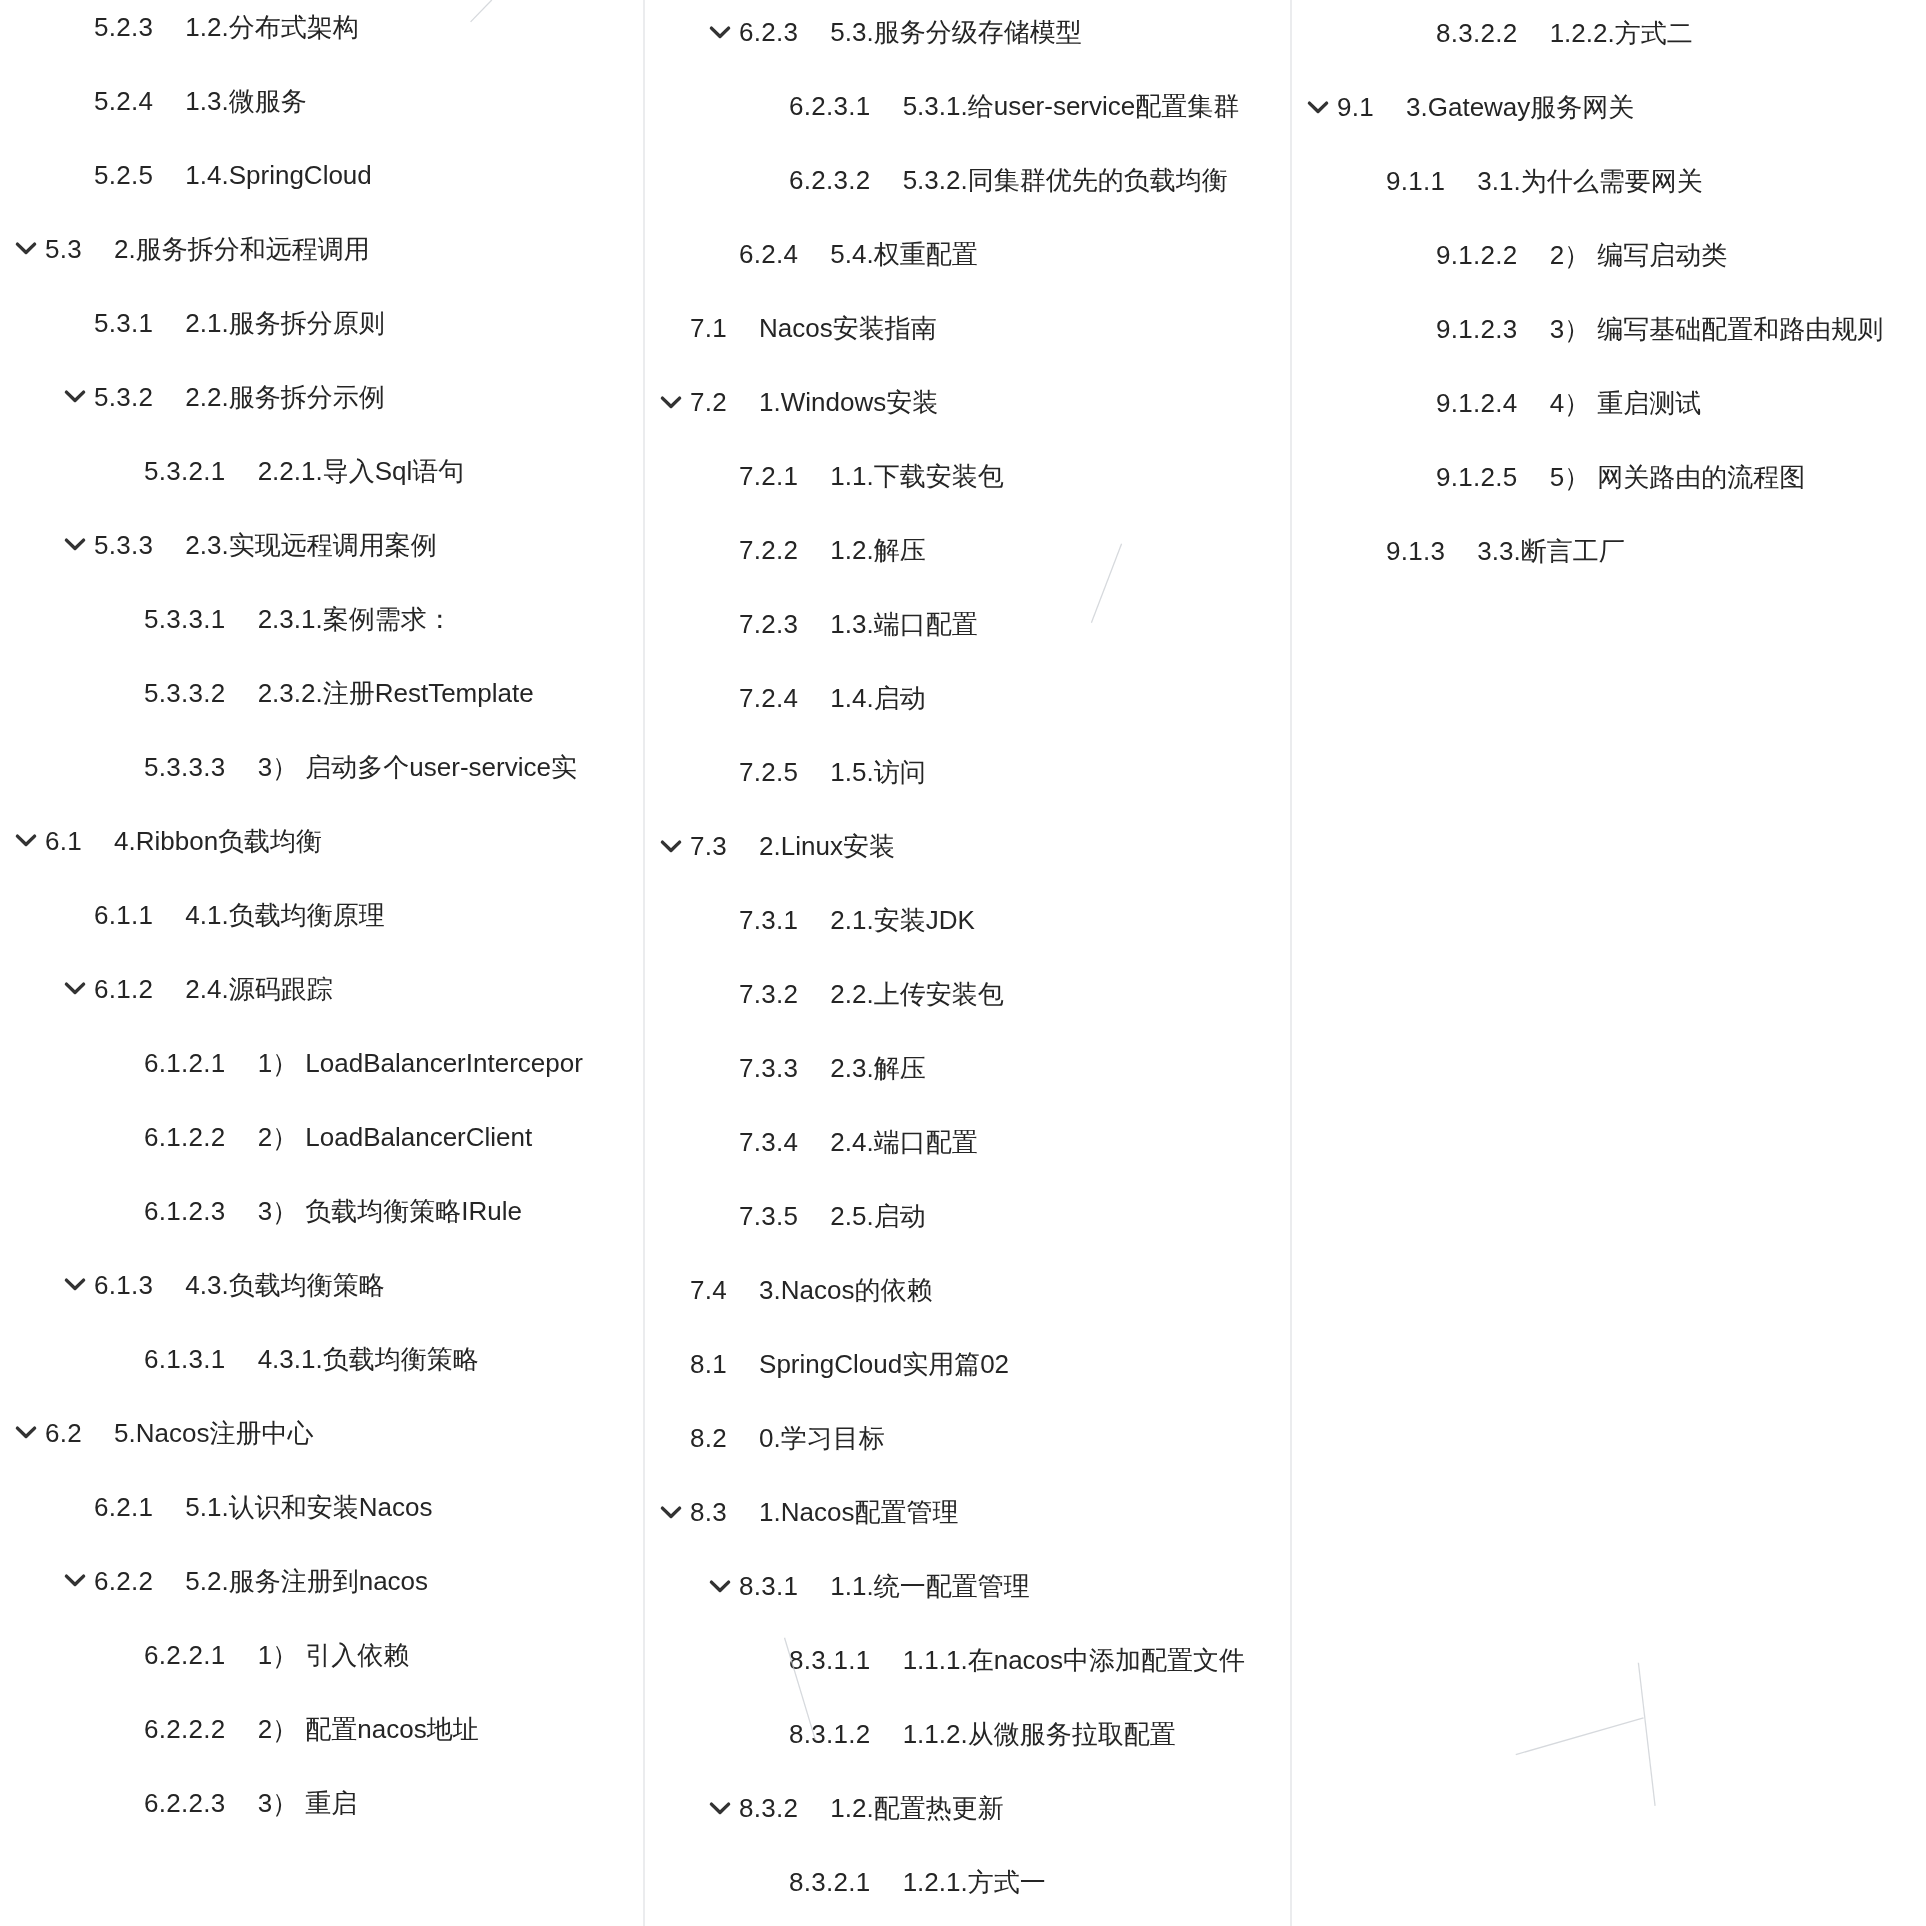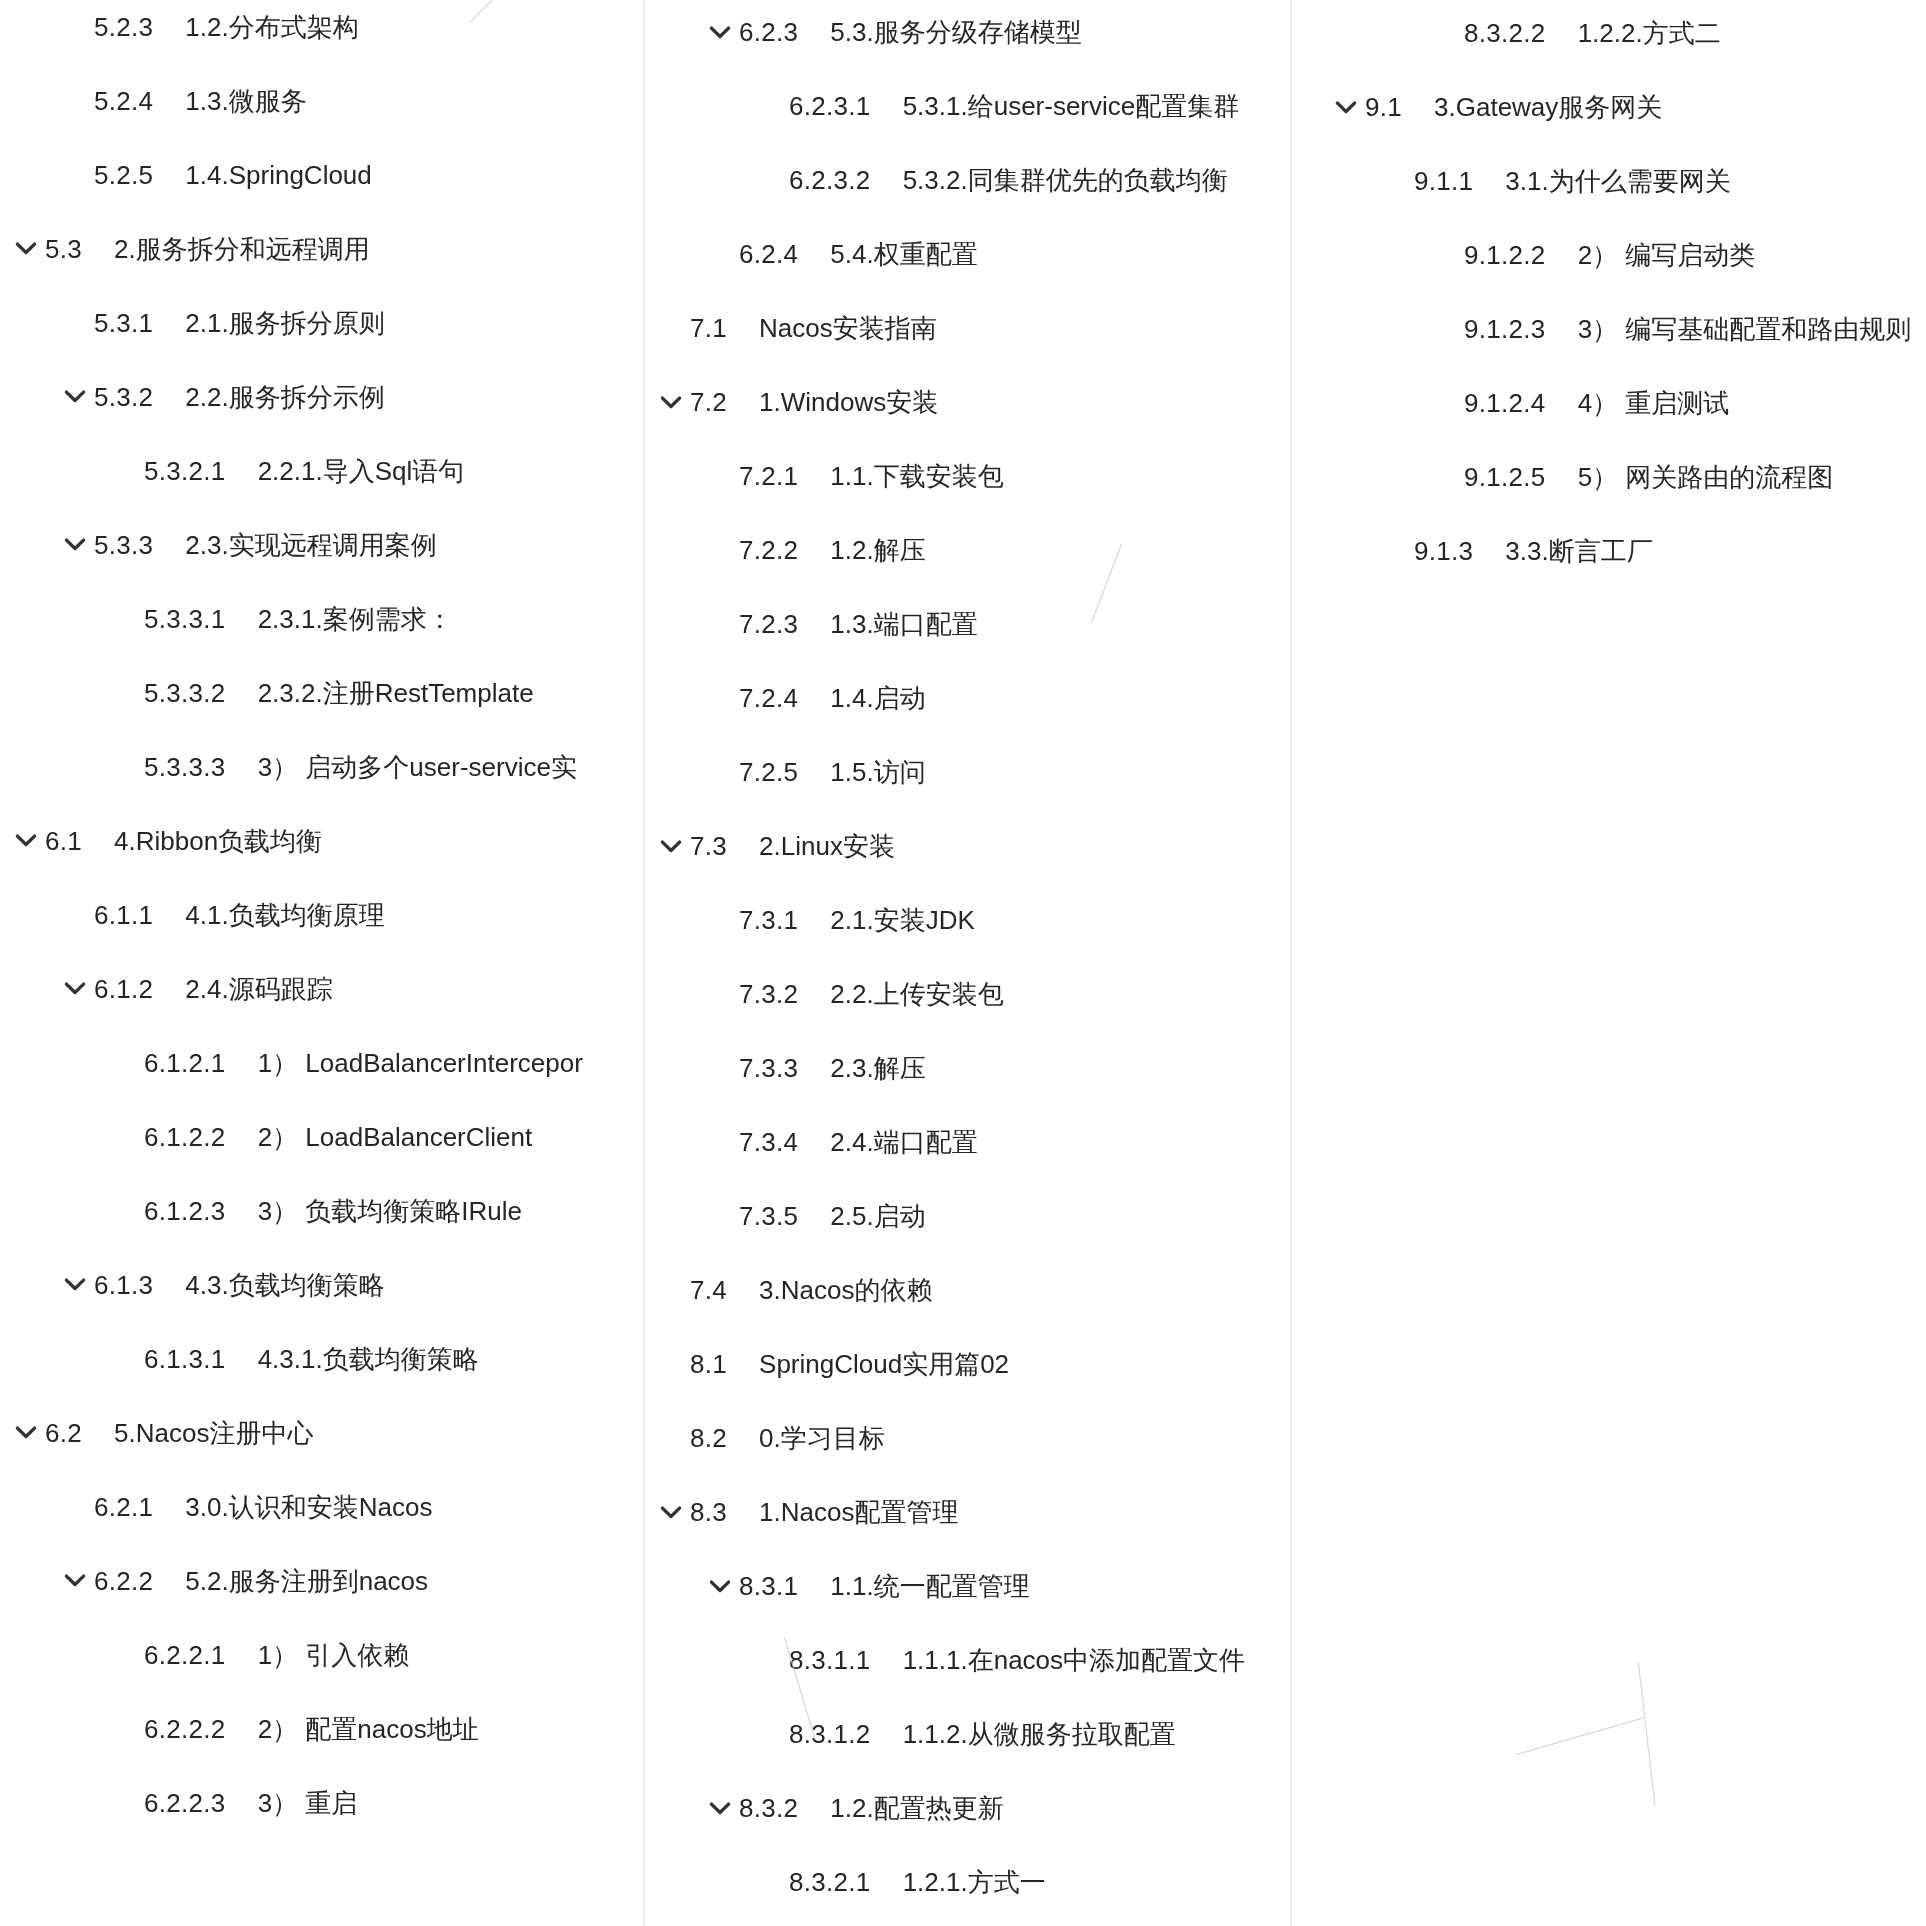--- a/index.html
+++ b/index.html
@@ -8,21 +8,21 @@
     background:#ffffff;
     overflow:hidden;
     font-family:"Liberation Sans","DejaVu Sans",sans-serif;
     color:#252525;
     -webkit-font-smoothing:antialiased;
   }
   .wrap { position:relative; display:flex; width:1926px; height:1790px; }
   .col { position:relative; height:1926px; overflow:hidden; box-sizing:border-box; z-index:1; }
   .col-1 { width:645px; border-right:2.6px solid #ebecee; }
   .col-2 { width:647px; border-right:2.6px solid #ebecee; }
-  .col-3 { flex:1;margin-left:28px; }
+  .col-3 { flex:1; }
   .list { width:100%; }
   .col-1 .list { margin-top:-10.3px; }
   .col-2 .list { margin-top:-5.1px; }
   .col-3 .list { margin-top:-3.9px; }
 
   .row {
     position:relative;
     height:74px;
     display:flex;
     align-items:center;
@@ -184,21 +184,21 @@
       <svg width="22" height="14" viewBox="0 0 20 12" fill="none">
         <polyline points="2.2,2.2 10,9.8 17.8,2.2" stroke="#333333" stroke-width="3.1" stroke-linecap="round" stroke-linejoin="round"></polyline>
       </svg>
     </span>
     <span class="num">6.2</span>
     <span class="title">5.Nacos注册中心</span>
   </div>
         <div class="row lv3">
 
     <span class="num">6.2.1</span>
-    <span class="title">3.0.认识和安装Nacos</span>
+    <span class="title">5.1.认识和安装Nacos</span>
   </div>
         <div class="row lv3">
     <span class="chev">
       <svg width="22" height="14" viewBox="0 0 20 12" fill="none">
         <polyline points="2.2,2.2 10,9.8 17.8,2.2" stroke="#333333" stroke-width="3.1" stroke-linecap="round" stroke-linejoin="round"></polyline>
       </svg>
     </span>
     <span class="num">6.2.2</span>
     <span class="title">5.2.服务注册到nacos</span>
   </div>

